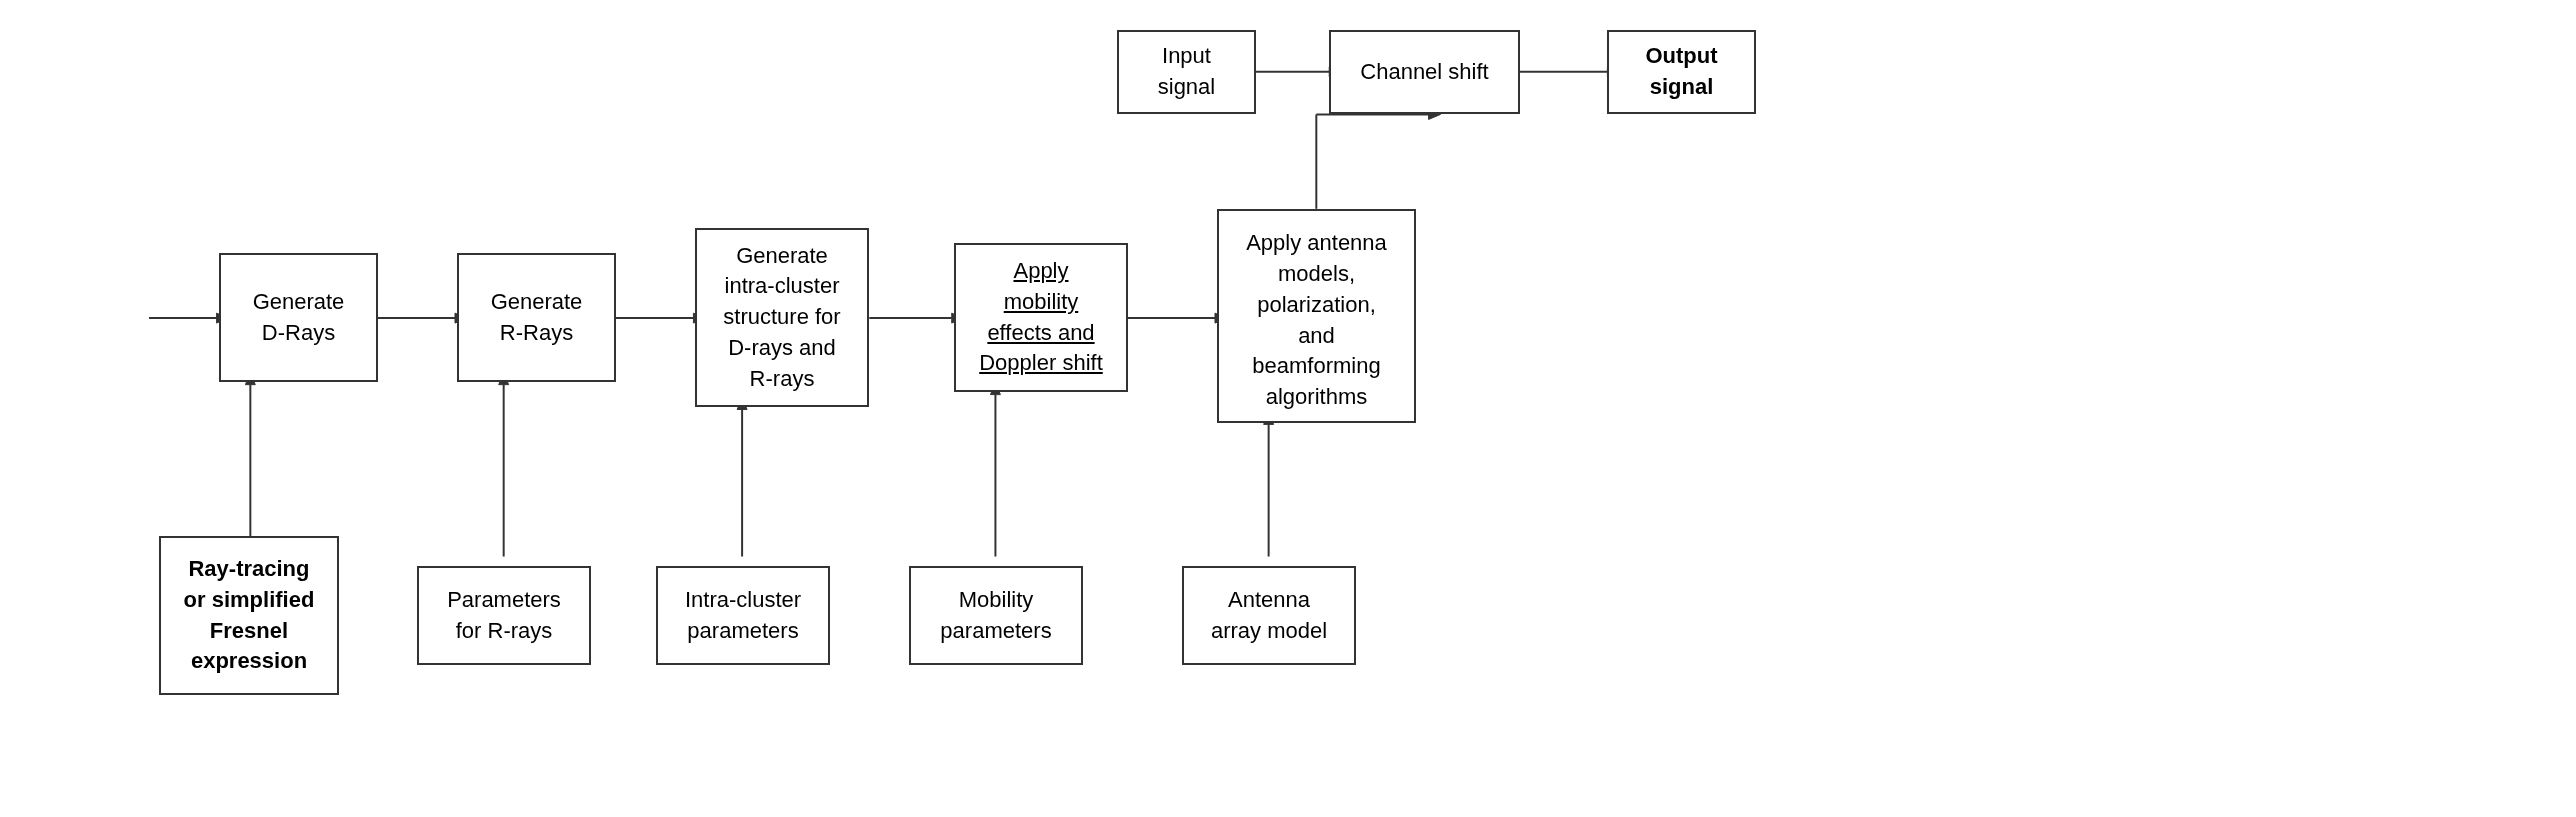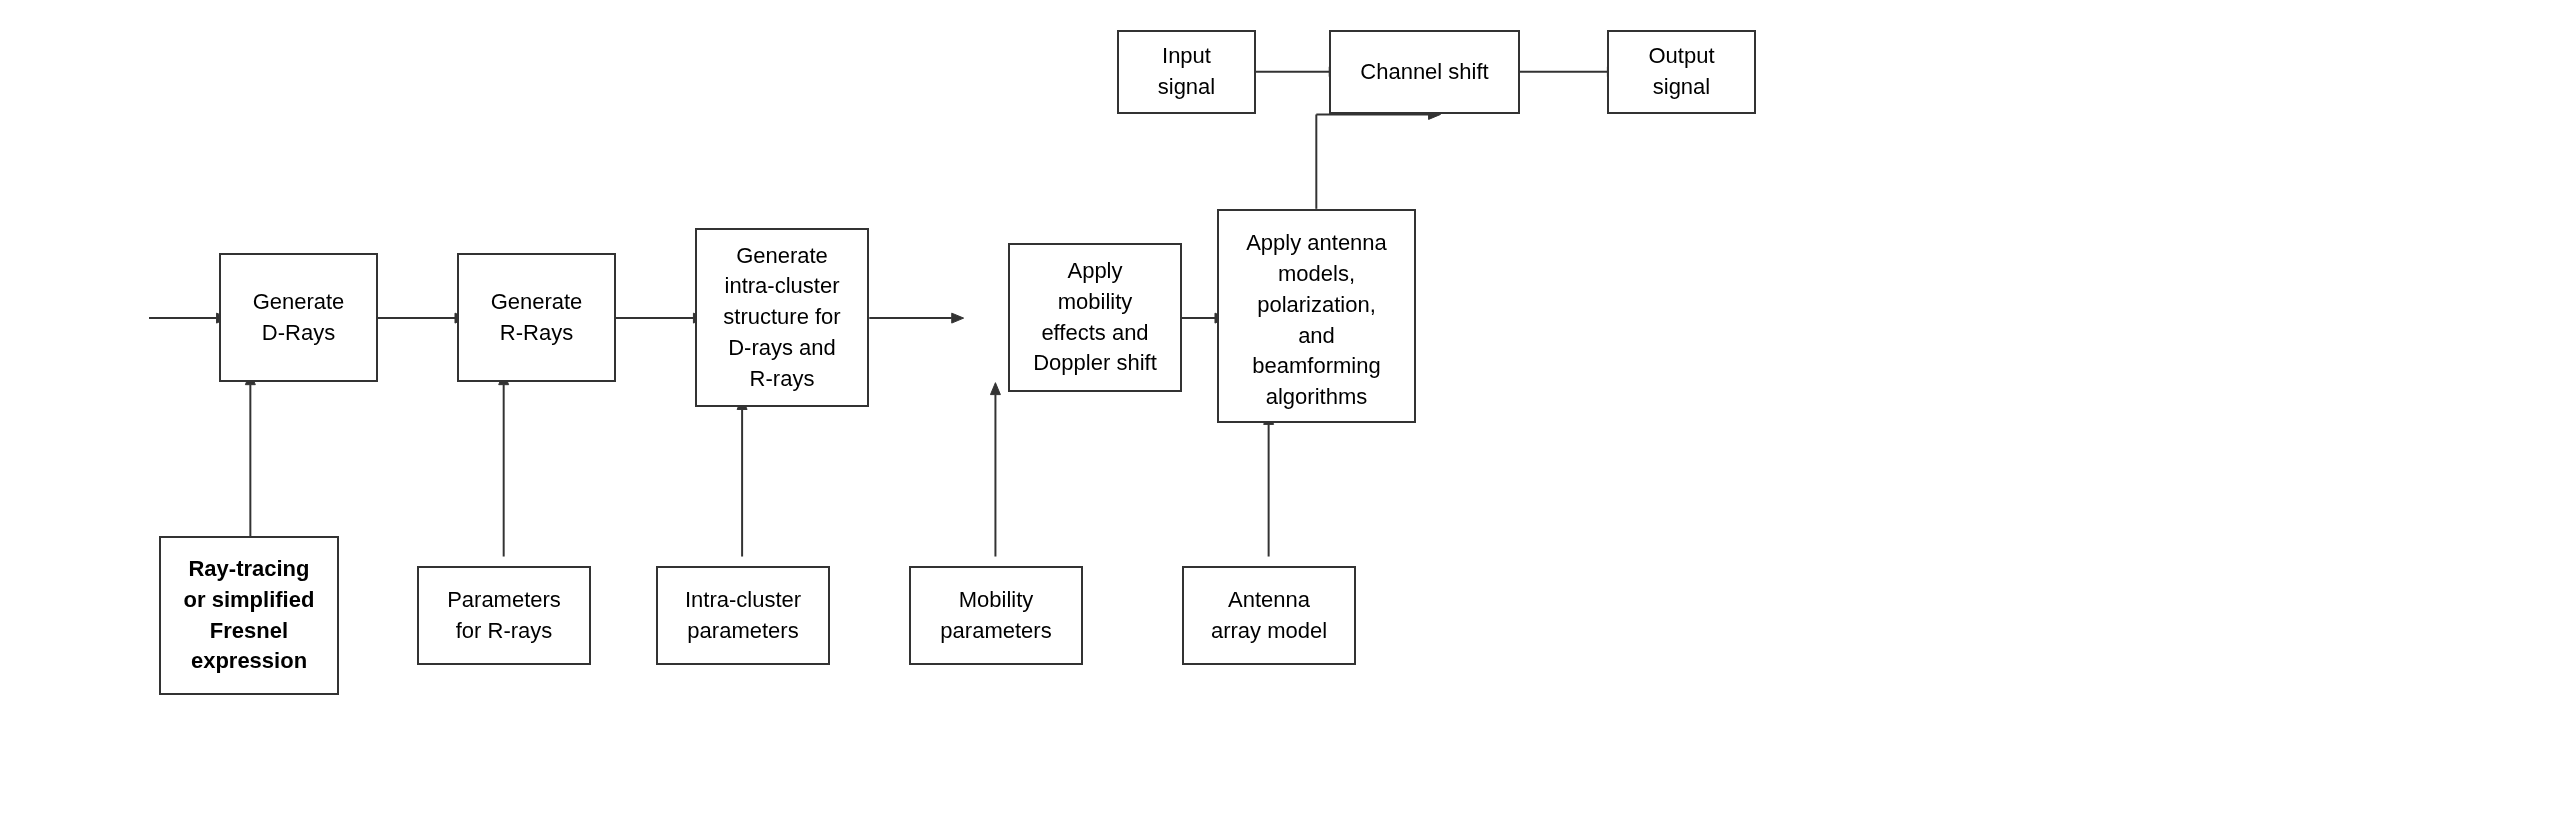--- a/index.html
+++ b/index.html
@@ -101,37 +101,37 @@
   </div>
 
   <div class="box" style="left:457px; top:253px; width:159px; height:129px;">
     <span>Generate<br>R-Rays</span>
   </div>
 
   <div class="box" style="left:695px; top:228px; width:174px; height:179px;">
     <span>Generate<br>intra-cluster<br>structure for<br>D-rays and<br>R-rays</span>
   </div>
 
-  <div class="box" style="left:1008px; top:243px; width:174px; height:149px;">
+  <div class="box" style="left:954px; top:243px; width:174px; height:149px;text-decoration:underline;">
     <span>Apply<br>mobility<br>effects and<br>Doppler shift</span>
   </div>
 
   <div class="box" style="left:1217px; top:209px; width:199px; height:214px;align-items:flex-end;">
     <span>Apply antenna<br>models,<br>polarization,<br>and<br>beamforming<br>algorithms</span>
   </div>
 
   <div class="box" style="left:1093px; top:30px; width:139px; height:84px;margin-left:24px;">
     <span>Input<br>signal</span>
   </div>
 
   <div class="box" style="left:1329px; top:30px; width:191px; height:84px;">
     <span>Channel shift</span>
   </div>
 
-  <div class="box" style="left:1607px; top:30px; width:149px; height:84px;">
+  <div class="box" style="left:1607px; top:30px; width:149px; height:84px;font-weight:bold;">
     <span>Output<br>signal</span>
   </div>
 
   <div class="box" style="left:159px; top:536px; width:180px; height:159px;font-weight:bold;">
     <span>Ray-tracing<br>or simplified<br>Fresnel<br>expression</span>
   </div>
 
   <div class="box" style="left:417px; top:566px; width:174px; height:99px;">
     <span>Parameters<br>for R-rays</span>
   </div>

